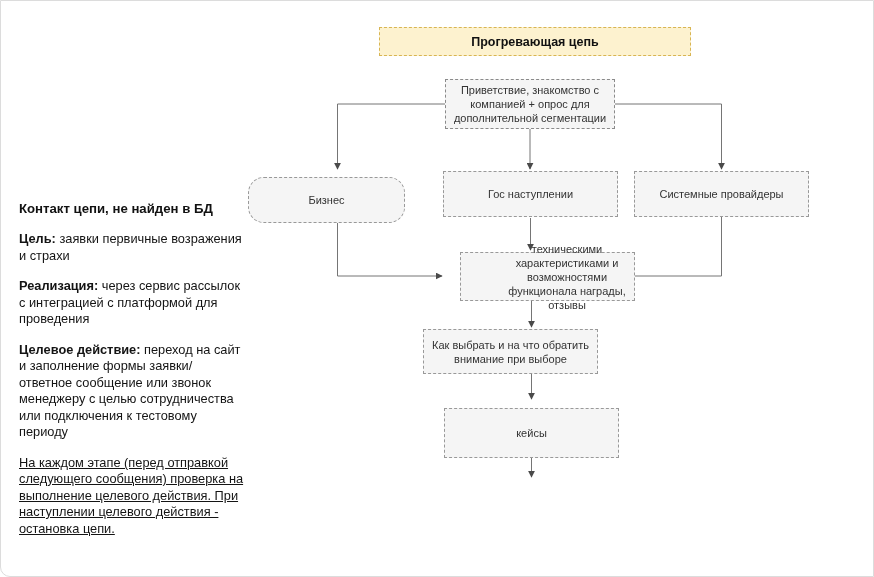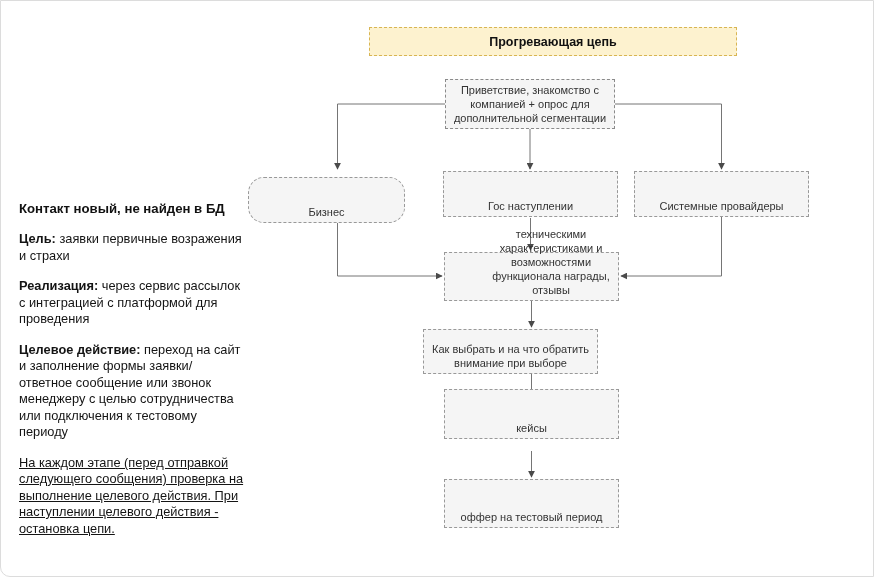--- a/index.html
+++ b/index.html
@@ -23,21 +23,21 @@
     z-index: 0;
     pointer-events: none;
   }
 
   .node {
     position: absolute;
     box-sizing: border-box;
     background: #f5f5f5;
     border: 1px dashed #999999;
     display: flex;
-    align-items: flex-end;
+    align-items: center;
     justify-content: center;
     text-align: center;
     font-size: 11px;
     line-height: 14px;
     color: #333333;
     padding: 3px 6px;
     z-index: 1;
   }
   .node.greeting { border-color: #8a8a8a; }
 
@@ -92,57 +92,54 @@
       <path d="M614 103 L720.5 103 L720.5 168" marker-end="url(#arrow)"></path>
       <path d="M336.5 216 L336.5 275 L441 275" marker-end="url(#arrow)"></path>
       <path d="M529.5 217 L529.5 249" marker-end="url(#arrow)"></path>
       <path d="M720.5 216 L720.5 275 L620 275" marker-end="url(#arrow)"></path>
       <path d="M530.5 300 L530.5 326" marker-end="url(#arrow)"></path>
       <path d="M530.5 373 L530.5 398" marker-end="url(#arrow)"></path>
       <path d="M530.5 450 L530.5 476" marker-end="url(#arrow)"></path>
     </g>
   </svg>
 
-  <div class="title-node" style="left:368px; top:26px; width:368px; height:29px;">
+  <div class="title-node" style="left:378px; top:26px; width:312px; height:29px;">
     <span>Прогревающая цепь</span>
   </div>
 
   <div class="node greeting" style="left:444px; top:78px; width:170px; height:50px;">
     <span>Приветствие, знакомство с компанией + опрос для дополнительной сегментации</span>
   </div>
 
   <div class="node" style="left:247px; top:176px; width:157px; height:46px;border-radius:16px;">
     <span>Бизнес</span>
   </div>
 
   <div class="node" style="left:442px; top:170px; width:175px; height:46px;">
     <span>Гос наступлении</span>
   </div>
 
   <div class="node" style="left:633px; top:170px; width:175px; height:46px;">
     <span>Системные провайдеры</span>
   </div>
 
-  <div class="node" style="left:443px; top:251px; width:175px; height:49px;padding-left:45px;">
+  <div class="node" style="left:459px; top:251px; width:175px; height:49px;padding-left:45px;">
     <span>техническими характеристиками и возможностями функционала награды, отзывы</span>
   </div>
 
   <div class="node" style="left:422px; top:328px; width:175px; height:45px;">
     <span>Как выбрать и на что обратить внимание при выборе</span>
   </div>
 
-  <div class="node" style="left:443px; top:388px; width:175px; height:50px;">
+  <div class="node" style="left:443px; top:407px; width:175px; height:50px;">
     <span>кейсы</span>
   </div>
 
-  <div class="node" style="left:443px; top:478px; width:175px; height:49px;">
-    <span>оффер на тестовый период</span>
-  </div>
 
   <aside class="notes">
-    <h3>Контакт новый, не найден в БД</h3>
+    <h3>Контакт цепи, не найден в БД</h3>
     <p><b>Цель:</b><span> заявки первичные возражения и страхи</span></p>
     <p><b>Реализация:</b><span> через сервис рассылок с интеграцией с платформой для проведения</span></p>
     <p><b>Целевое действие:</b><span> переход на сайт и заполнение формы заявки/ ответное сообщение или звонок менеджеру с целью сотрудничества или подключения к тестовому периоду</span></p>
     <p><b></b><span>На каждом этапе (перед отправкой следующего сообщения) проверка на выполнение целевого действия. При наступлении целевого действия - остановка цепи.</span></p>
   </aside>
 
 </div>
 
 </body></html>

